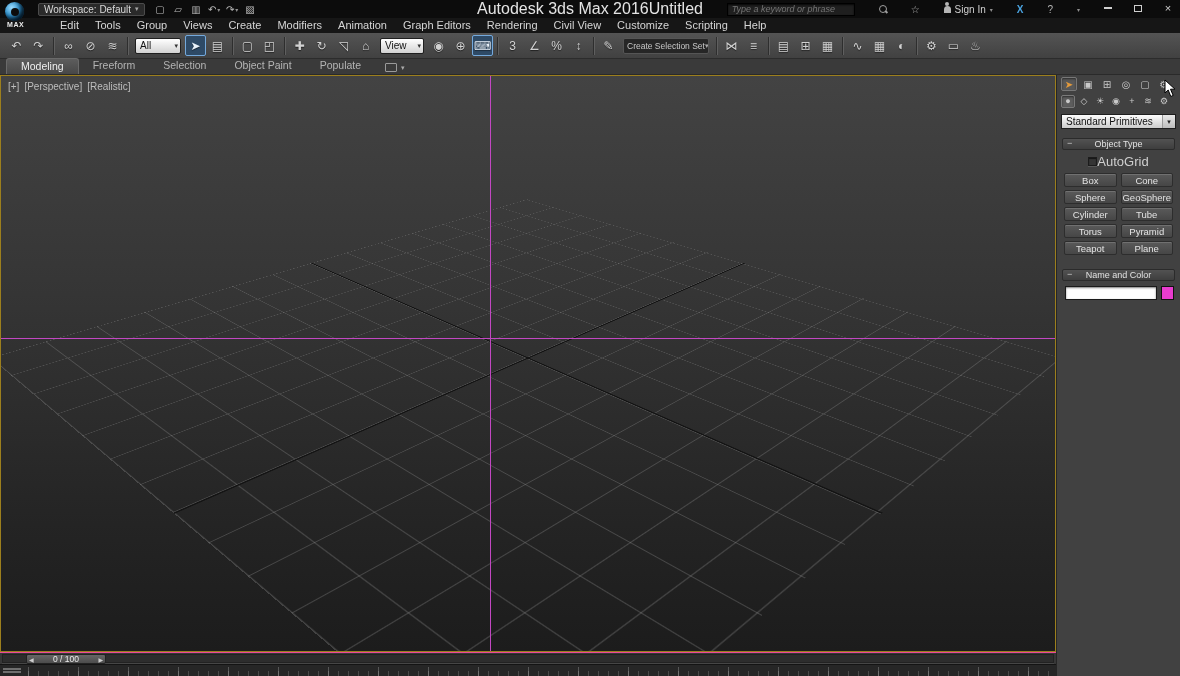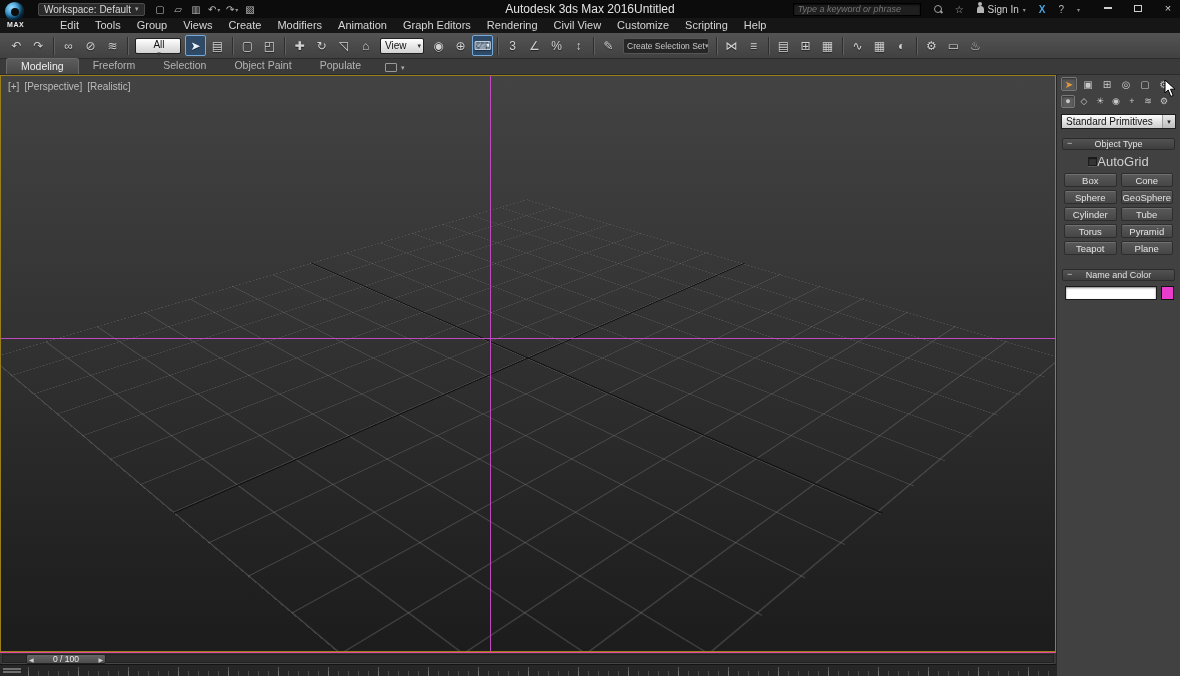--- a/index.html
+++ b/index.html
@@ -18,22 +18,22 @@
     background:#0c0c0c}
   .logo-label{position:absolute;left:4px;top:20px;font-size:7px;font-weight:bold;color:#ececec;letter-spacing:.6px}
   .ws-dd{margin-left:38px;height:13px;display:flex;align-items:center;gap:4px;padding:0 5px;
     background:#2a2a2a;border:1px solid #4b4b4b;border-radius:2px;color:#d8d8d8;cursor:pointer}
   .ws-dd .caret{font-size:7px;color:#a8a8a8}
   #qat{display:flex;align-items:center;margin-left:8px;gap:3px}
   .qat-btn{min-width:15px;height:14px;display:flex;align-items:center;justify-content:center;
     color:#b9b9b9;font-size:10px;cursor:pointer;gap:1px}
   .qat-caret{font-size:6px;color:#8f8f8f}
   .tb-title{position:absolute;left:0;right:0;top:0;height:18px;display:flex;align-items:center;
-    justify-content:center;pointer-events:none;color:#e4e4e4;font-size:12px}
-  #infocenter{position:absolute;right:100px;top:2px;height:14px;display:flex;align-items:center;gap:13px}
+    justify-content:center;pointer-events:none;color:#e4e4e4;font-size:16px}
+  #infocenter{position:absolute;right:100px;top:2px;height:14px;display:flex;align-items:center;gap:24px}
   .search-box{width:128px;height:13px;background:#1f1f1f;border:1px solid #000;
     box-shadow:inset 0 1px 2px rgba(0,0,0,.8);display:flex;align-items:center}
   .search-box input{width:100%;background:transparent;border:none;outline:none;color:#bbb;
     font-size:9px;font-style:italic;padding:0 4px;font-family:"Liberation Sans","DejaVu Sans",sans-serif}
   .icon-search{position:relative;width:8px;height:8px;cursor:pointer}
   .icon-search:before{content:"";position:absolute;left:0;top:0;width:6px;height:6px;border:1.5px solid #9f9f9f;border-radius:50%}
   .icon-search:after{content:"";position:absolute;left:6px;top:6px;width:3px;height:1.5px;background:#9f9f9f;transform:rotate(45deg)}
   .ic-glyph{color:#b5b5b5;font-size:10px;cursor:pointer}
   .signin{display:flex;align-items:center;gap:4px;cursor:pointer;color:#d0d0d0}
   .person{width:7px;height:7px;border-radius:50% 50% 0 0;background:#b5b5b5;position:relative}
@@ -221,21 +221,21 @@
     </div>
 
   <div id="toolbar">
       <div class="tb-btn">↶</div>
       <div class="tb-btn">↷</div>
       <div class="tb-sep"></div>
       <div class="tb-btn">∞</div>
       <div class="tb-btn">⊘</div>
       <div class="tb-btn">≋</div>
       <div class="tb-sep"></div>
-      <div class="tb-dd" style="width: 46px; flex-direction: column;">
+      <div class="tb-dd" style="width: 46px;">
         <span>All</span>
         <span class="tb-dd-caret">▾</span>
       </div>
       <div class="tb-btn active">➤</div>
       <div class="tb-btn">▤</div>
       <div class="tb-sep"></div>
       <div class="tb-btn">▢</div>
       <div class="tb-btn">◰</div>
       <div class="tb-sep"></div>
       <div class="tb-btn">✚</div>

